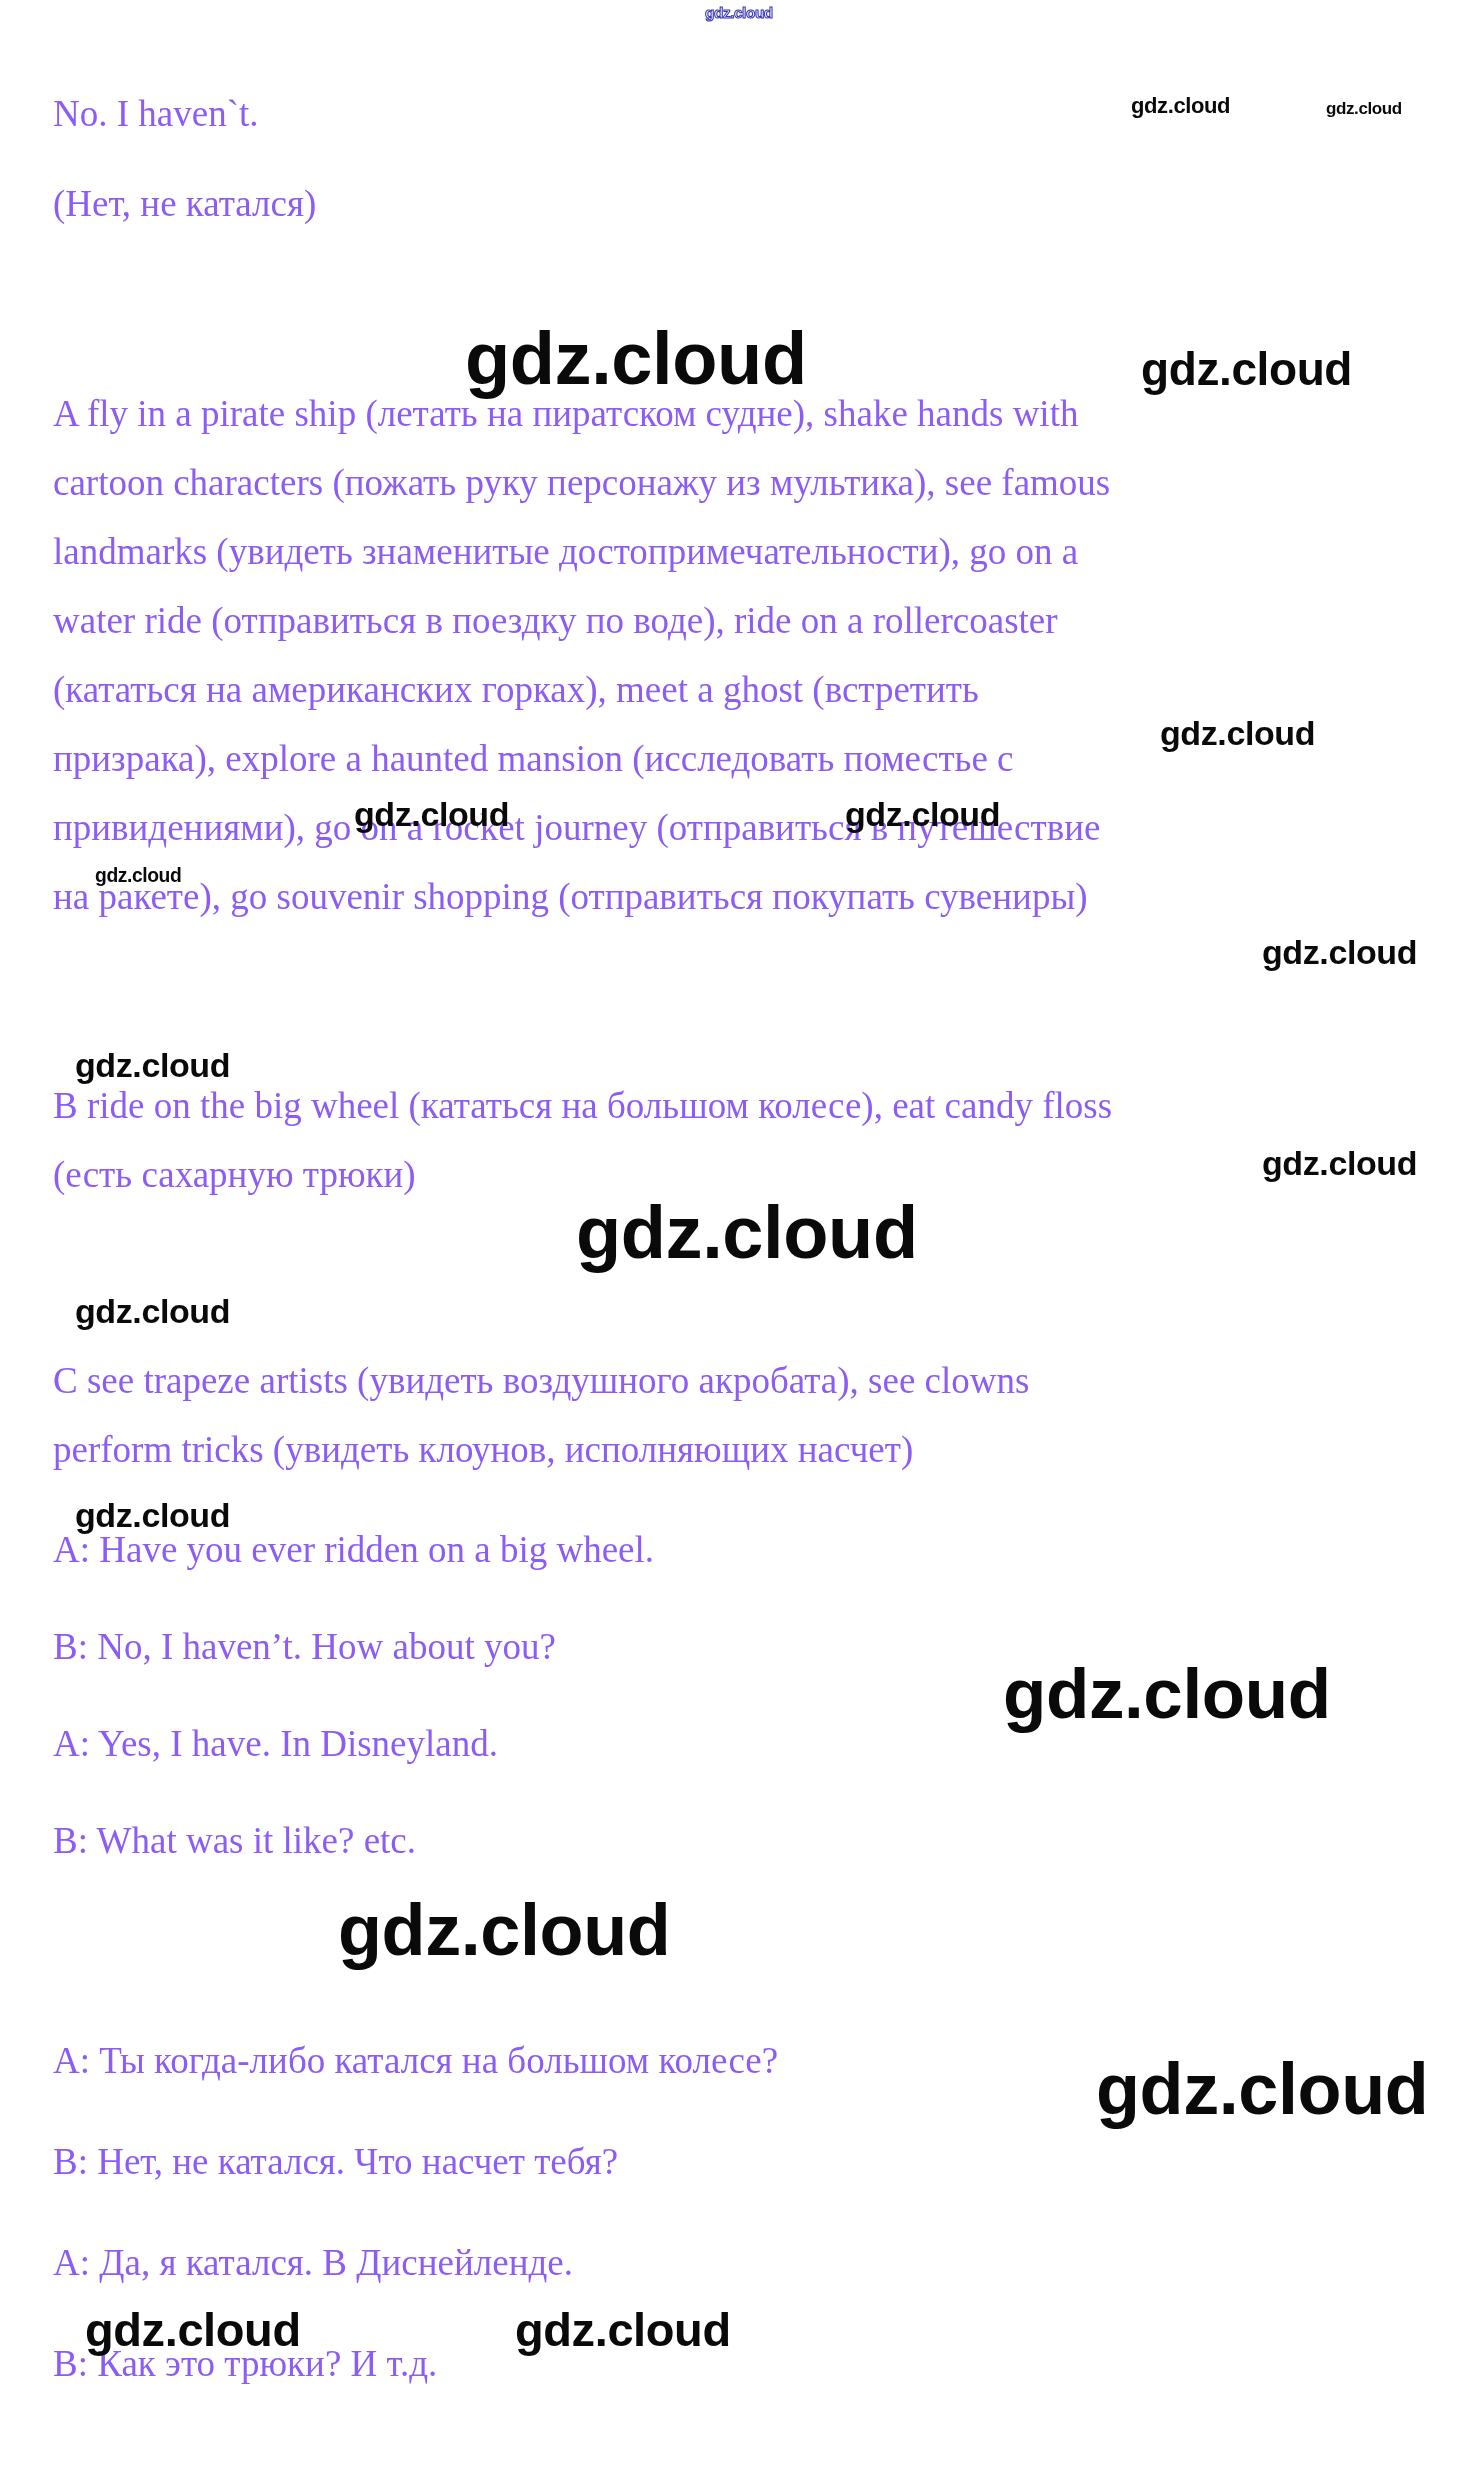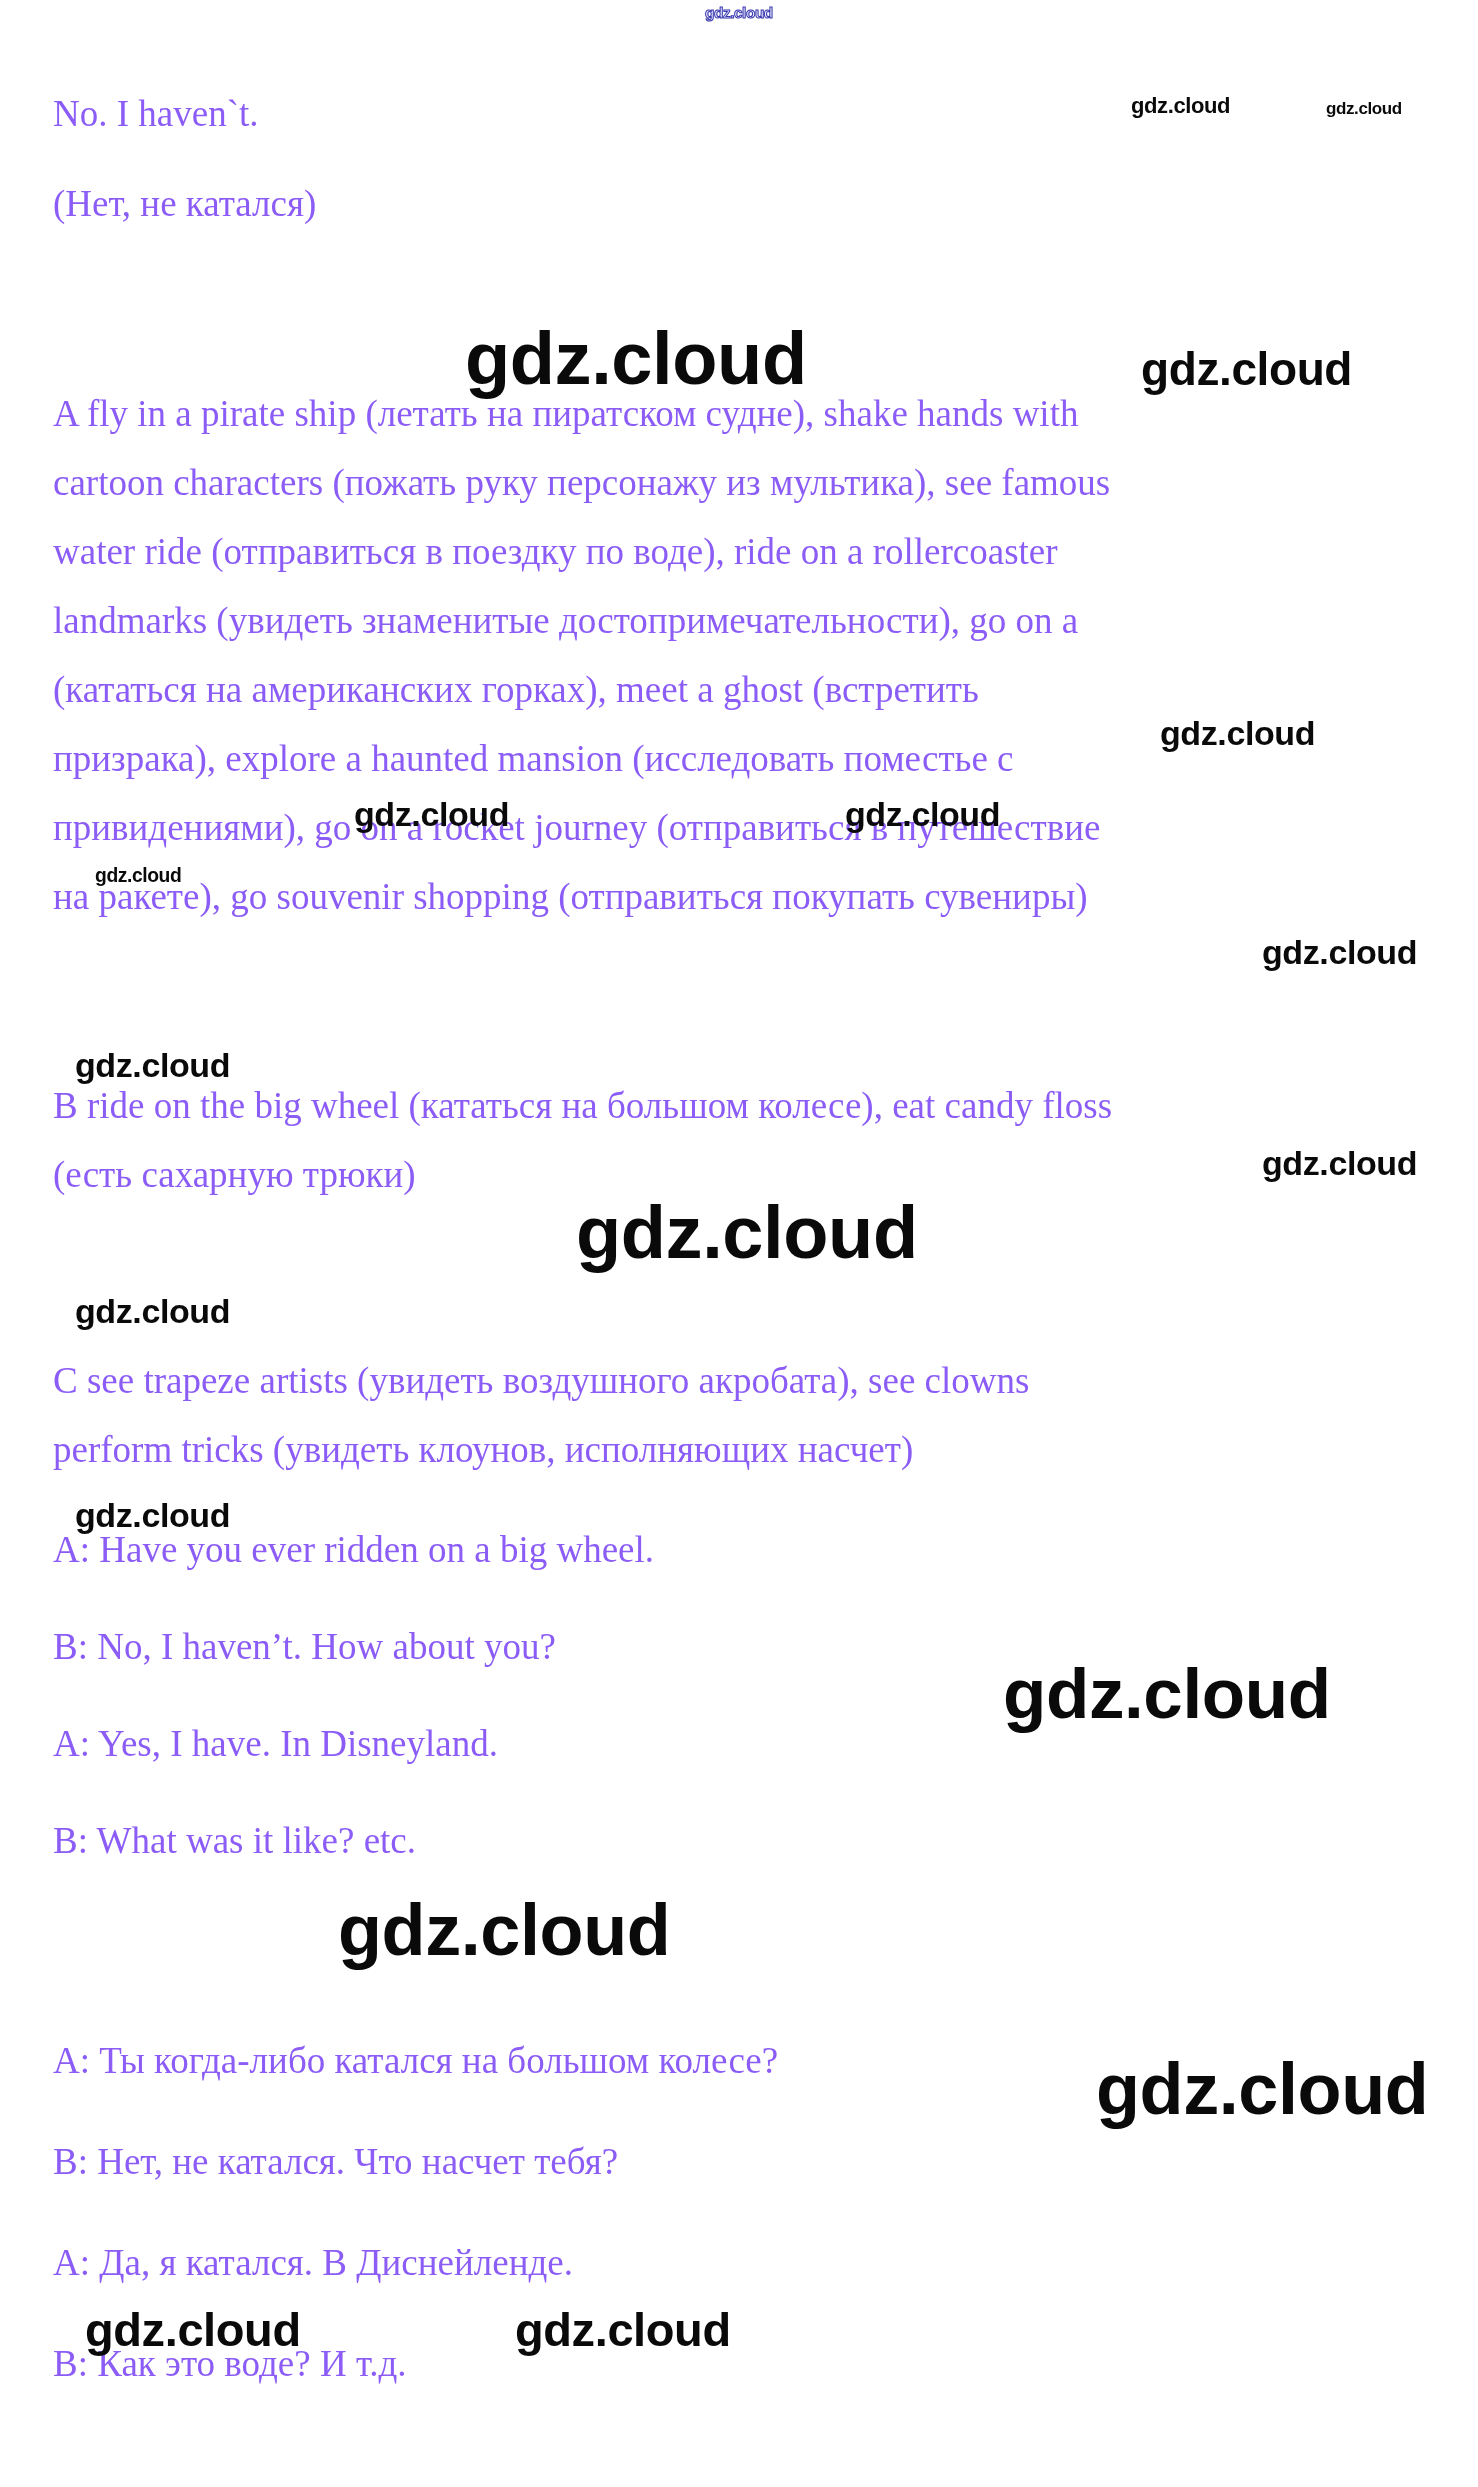--- a/index.html
+++ b/index.html
@@ -44,22 +44,22 @@
 
 <div id="page">
 
   <div class="serif-block" style="top:79px;">No. I haven`t.</div>
 
   <div class="serif-block" style="top:169px;">(Нет, не катался)</div>
 
   <div class="serif-block" style="top:379px;">
       <div class="line">A fly in a pirate ship (летать на пиратском судне), shake hands with</div>
       <div class="line">cartoon characters (пожать руку персонажу из мультика), see famous</div>
+      <div class="line">landmarks (увидеть знаменитые достопримечательности), go on a</div>
       <div class="line">water ride (отправиться в поездку по воде), ride on a rollercoaster</div>
-      <div class="line">landmarks (увидеть знаменитые достопримечательности), go on a</div>
       <div class="line">(кататься на американских горках), meet a ghost (встретить</div>
       <div class="line">призрака), explore a haunted mansion (исследовать поместье с</div>
       <div class="line">привидениями), go on a rocket journey (отправиться в путешествие</div>
       <div class="line">на ракете), go souvenir shopping (отправиться покупать сувениры)</div>
     </div>
 
   <div class="serif-block" style="top:1071px;">
       <div class="line">B ride on the big wheel (кататься на большом колесе), eat candy floss</div>
       <div class="line">(есть сахарную трюки)</div>
     </div>
@@ -73,21 +73,21 @@
       <div class="line">A: Have you ever ridden on a big wheel.</div>
       <div class="line">B: No, I haven’t. How about you?</div>
       <div class="line">A: Yes, I have. In Disneyland.</div>
       <div class="line">B: What was it like? etc.</div>
     </div>
 
   <div class="serif-block dlg-ru" style="top:2010px;">
       <div class="line">A: Ты когда-либо катался на большом колесе?</div>
       <div class="line">B: Нет, не катался. Что насчет тебя?</div>
       <div class="line">A: Да, я катался. В Диснейленде.</div>
-      <div class="line">B: Как это воде? И т.д.</div>
+      <div class="line">B: Как это трюки? И т.д.</div>
     </div>
 
   <div id="wm-layer">
       <span class="wm wm-outline" style="left: 705px; top: 4.8px; font-size: 15.3px;">gdz.cloud</span>
       <span class="wm" style="left: 1131px; top: 95px; font-size: 22px;">gdz.cloud</span>
       <span class="wm" style="left: 1326px; top: 100px; font-size: 17px;">gdz.cloud</span>
       <span class="wm" style="left: 465px; top: 322px; font-size: 74px;">gdz.cloud</span>
       <span class="wm" style="left: 1141px; top: 346px; font-size: 46px;">gdz.cloud</span>
       <span class="wm" style="left: 1160px; top: 716px; font-size: 34px;">gdz.cloud</span>
       <span class="wm" style="left: 354px; top: 797px; font-size: 34px;">gdz.cloud</span>

